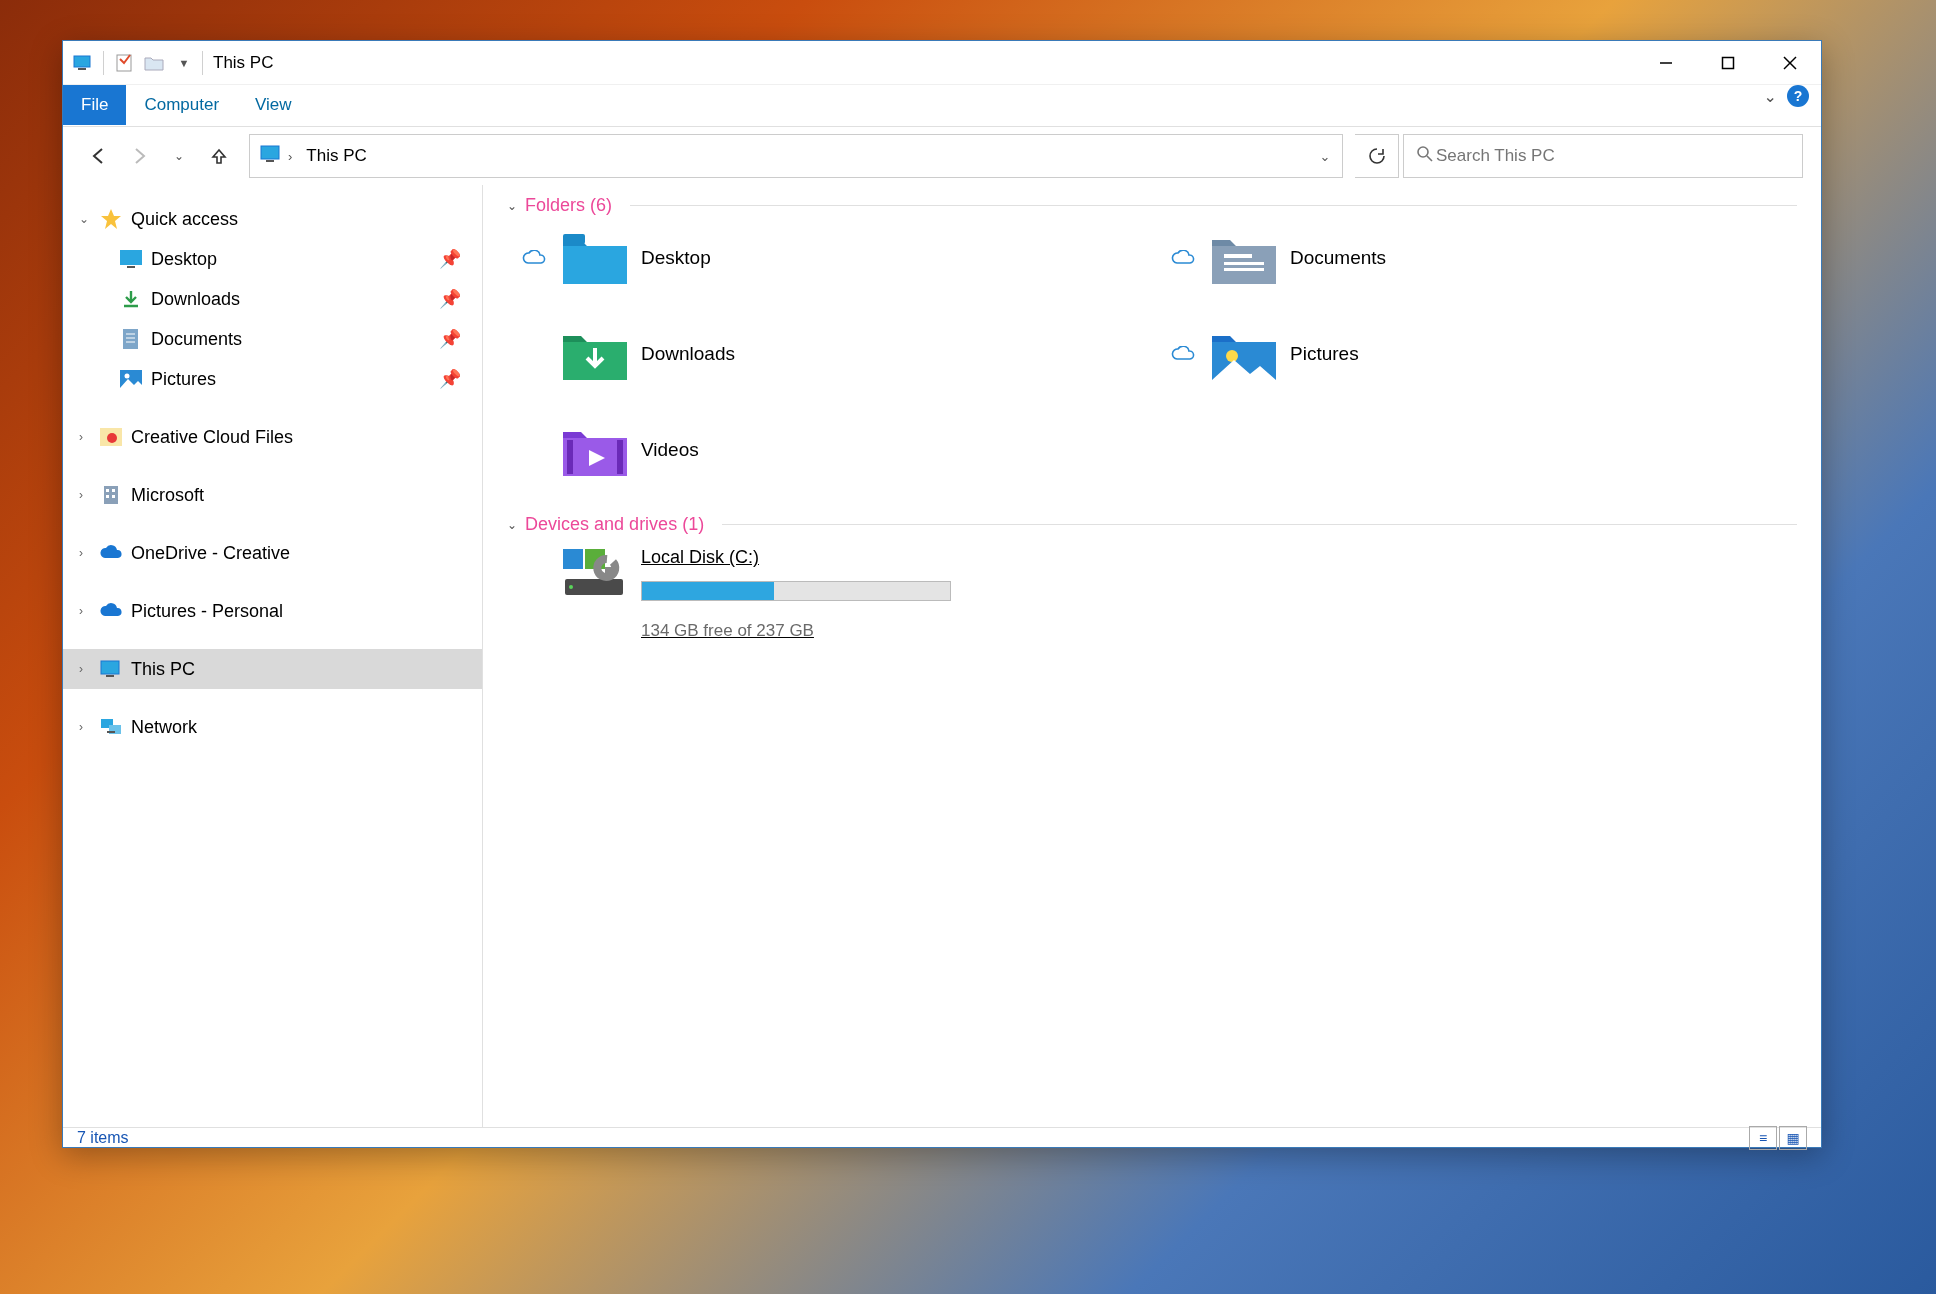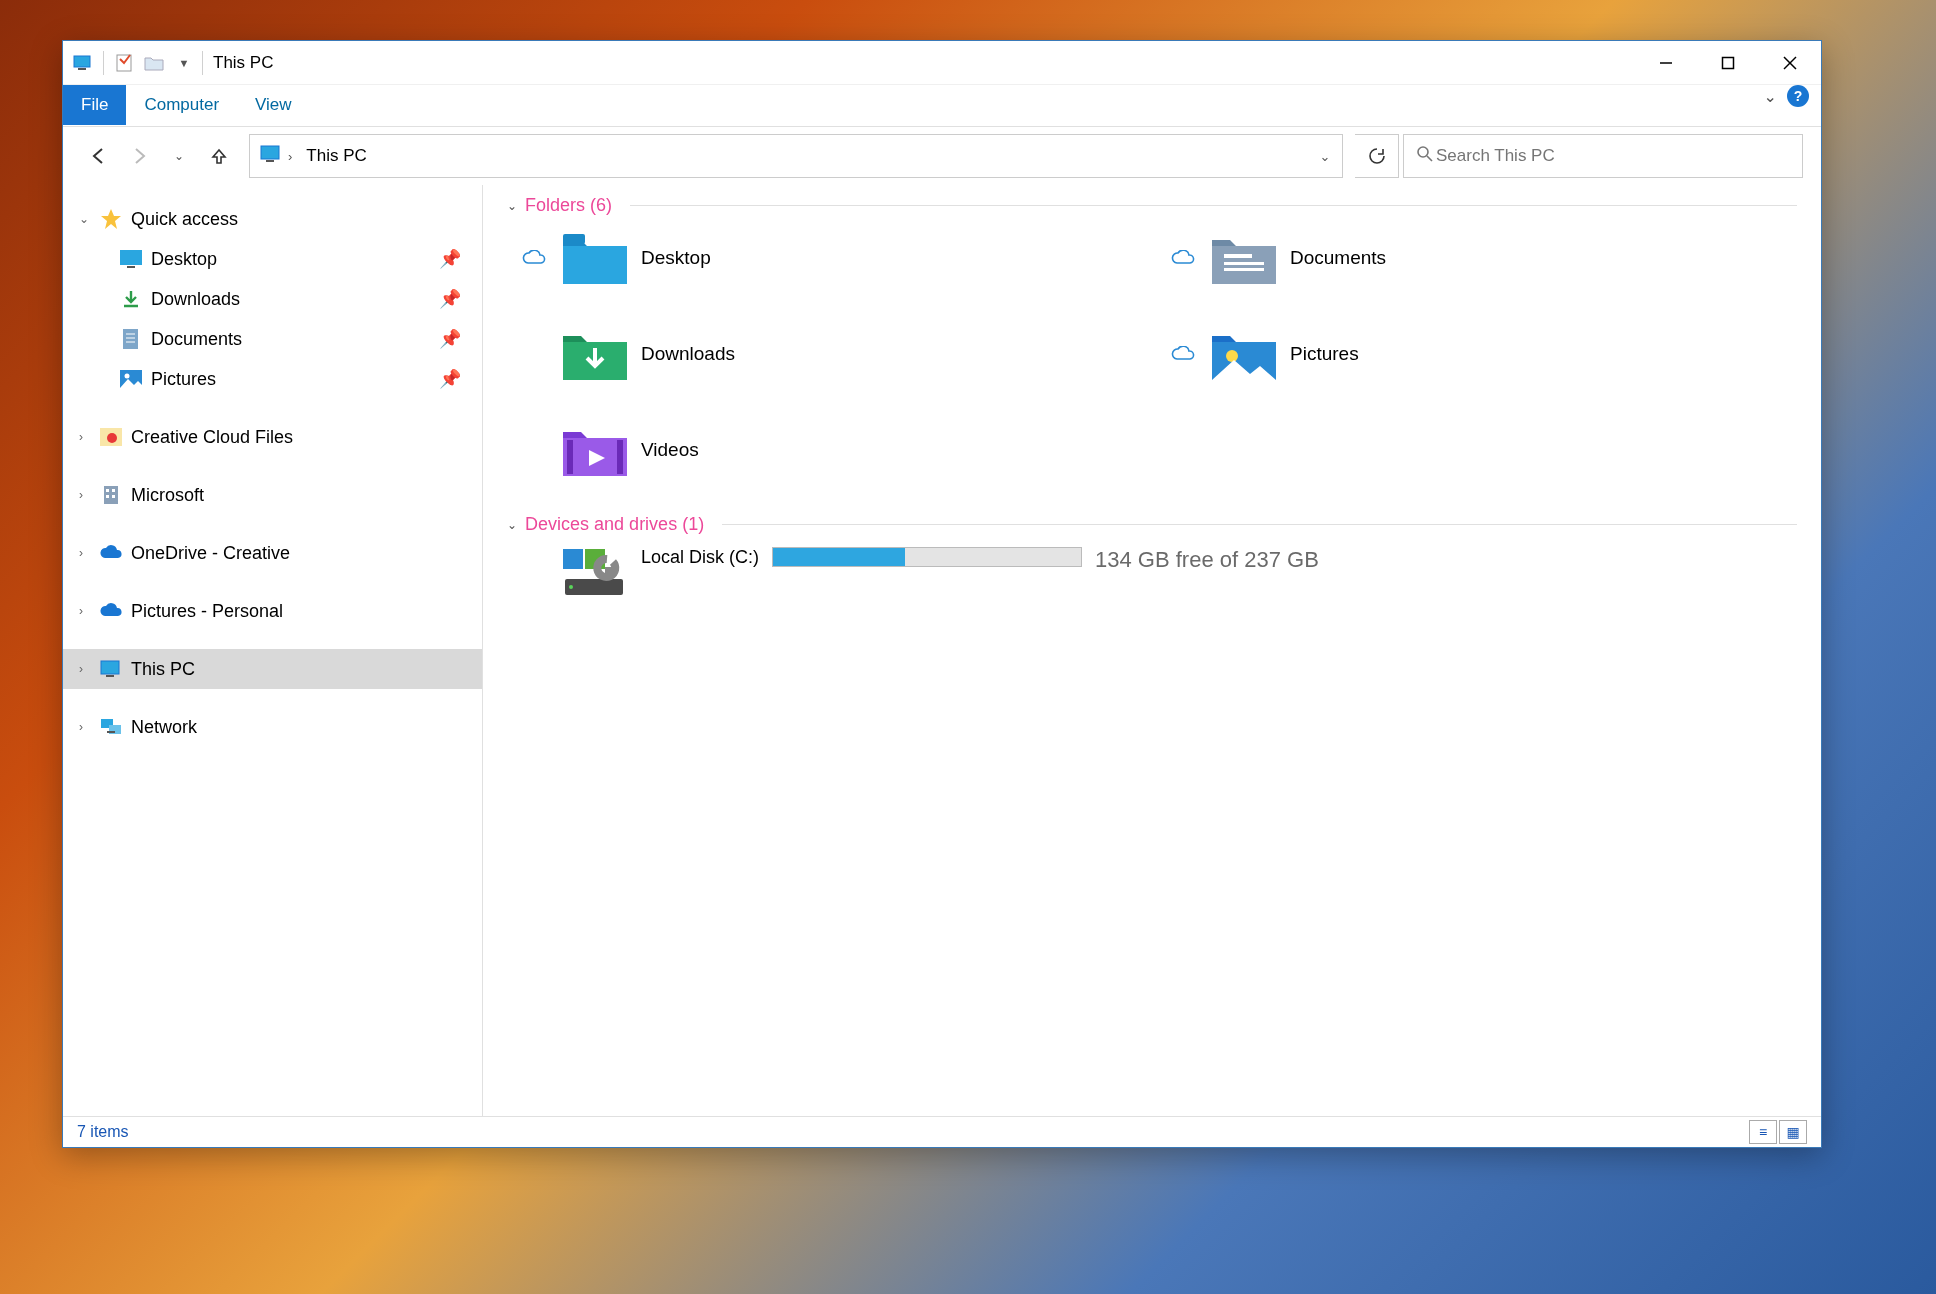--- a/index.html
+++ b/index.html
@@ -60,27 +60,27 @@
 .group-line { flex:1; height:1px; background:#e0e0e0; margin-left:10px; }
 
 .folders-grid { display:grid; grid-template-columns:1fr 1fr; column-gap:20px; row-gap:36px; margin-left:12px; margin-bottom:34px; }
 .folder-item { display:flex; align-items:center; gap:12px; cursor:pointer; height:60px; }
 .cloud-col { width:30px; display:flex; justify-content:center; color:#2a8ad4; }
 .folder-icon { width:68px; height:56px; }
 .folder-label { font-size:19px; color:#000; }
 
 .drive-item { display:flex; align-items:flex-start; gap:14px; margin-left:54px; cursor:pointer; }
 .drive-icon { width:66px; height:52px; }
-.drive-info { display:flex; flex-direction:row; gap:13px; }
+.drive-info { display:flex; flex-direction:column; gap:13px;text-decoration:underline; }
 .drive-name { font-size:18px; }
 .drive-bar { width:310px; height:20px; background:#e4e4e4; border:1px solid #bbb; position:relative; }
 .drive-fill { position:absolute; left:0; top:0; bottom:0; background:#2ea6e0; }
-.drive-sub { font-size:22px; color:#6a6a6a; }
-
-.statusbar { height:31px; border-top:1px solid #e0e0e0; display:flex; align-items:center; padding:0 14px; font-size:16px; color:#1856b4;}
+.drive-sub { font-size:17px; color:#6a6a6a;margin-top:7px; }
+
+.statusbar { height:20px; border-top:1px solid #e0e0e0; display:flex; align-items:center; padding:0 14px; font-size:16px; color:#1856b4;}
 .view-switch { margin-left:auto; display:flex; gap:2px; }
 .view-btn { width:28px; height:24px; border:1px solid #aaa; display:flex; align-items:center; justify-content:center; cursor:pointer; font-size:14px;}
 
 
 </style>
 </head>
 <body>
 
 <div class="window">
 

